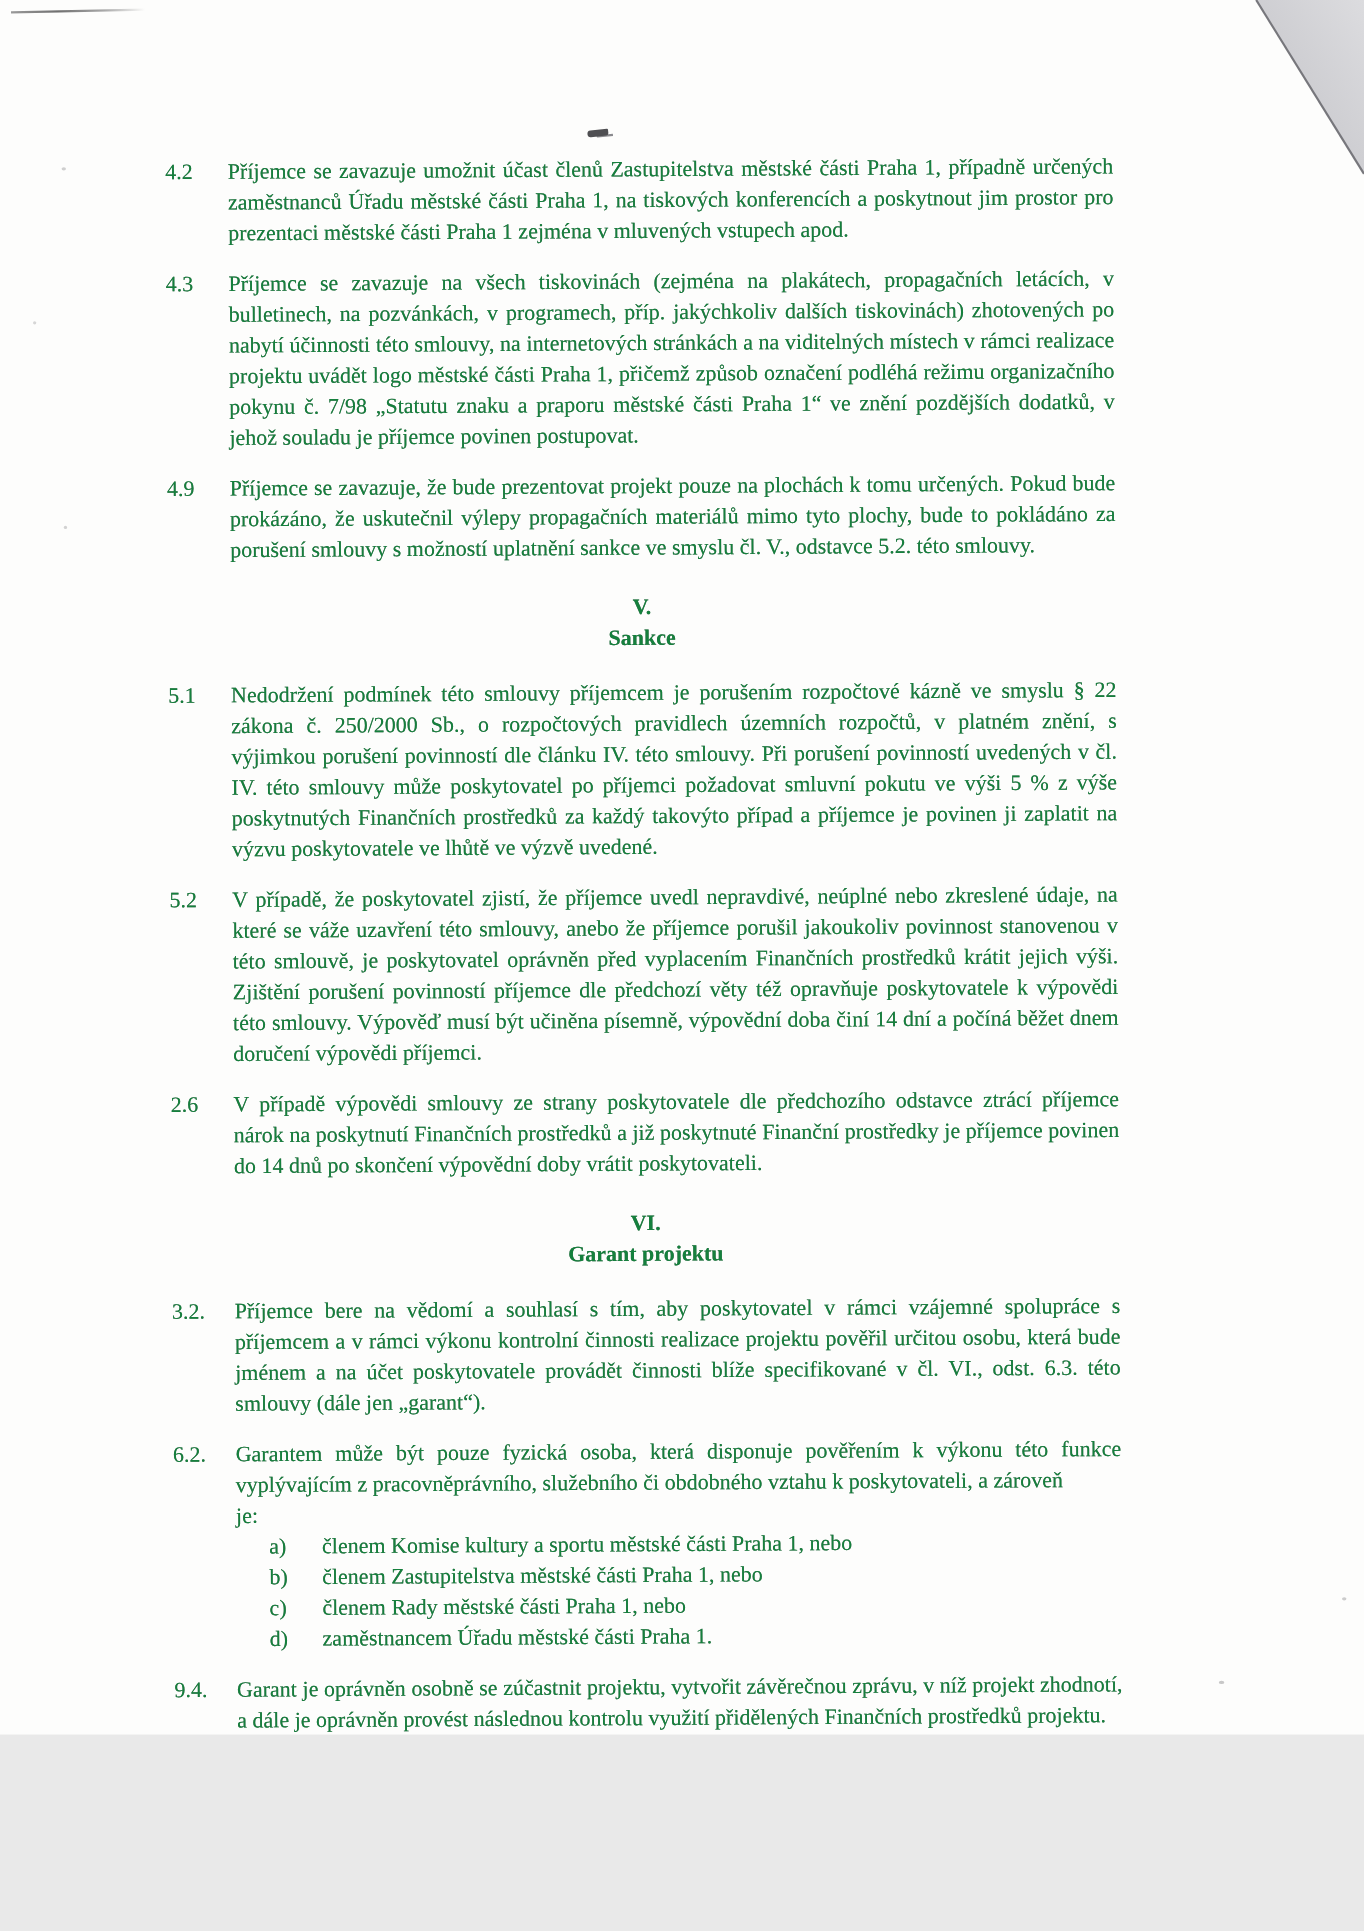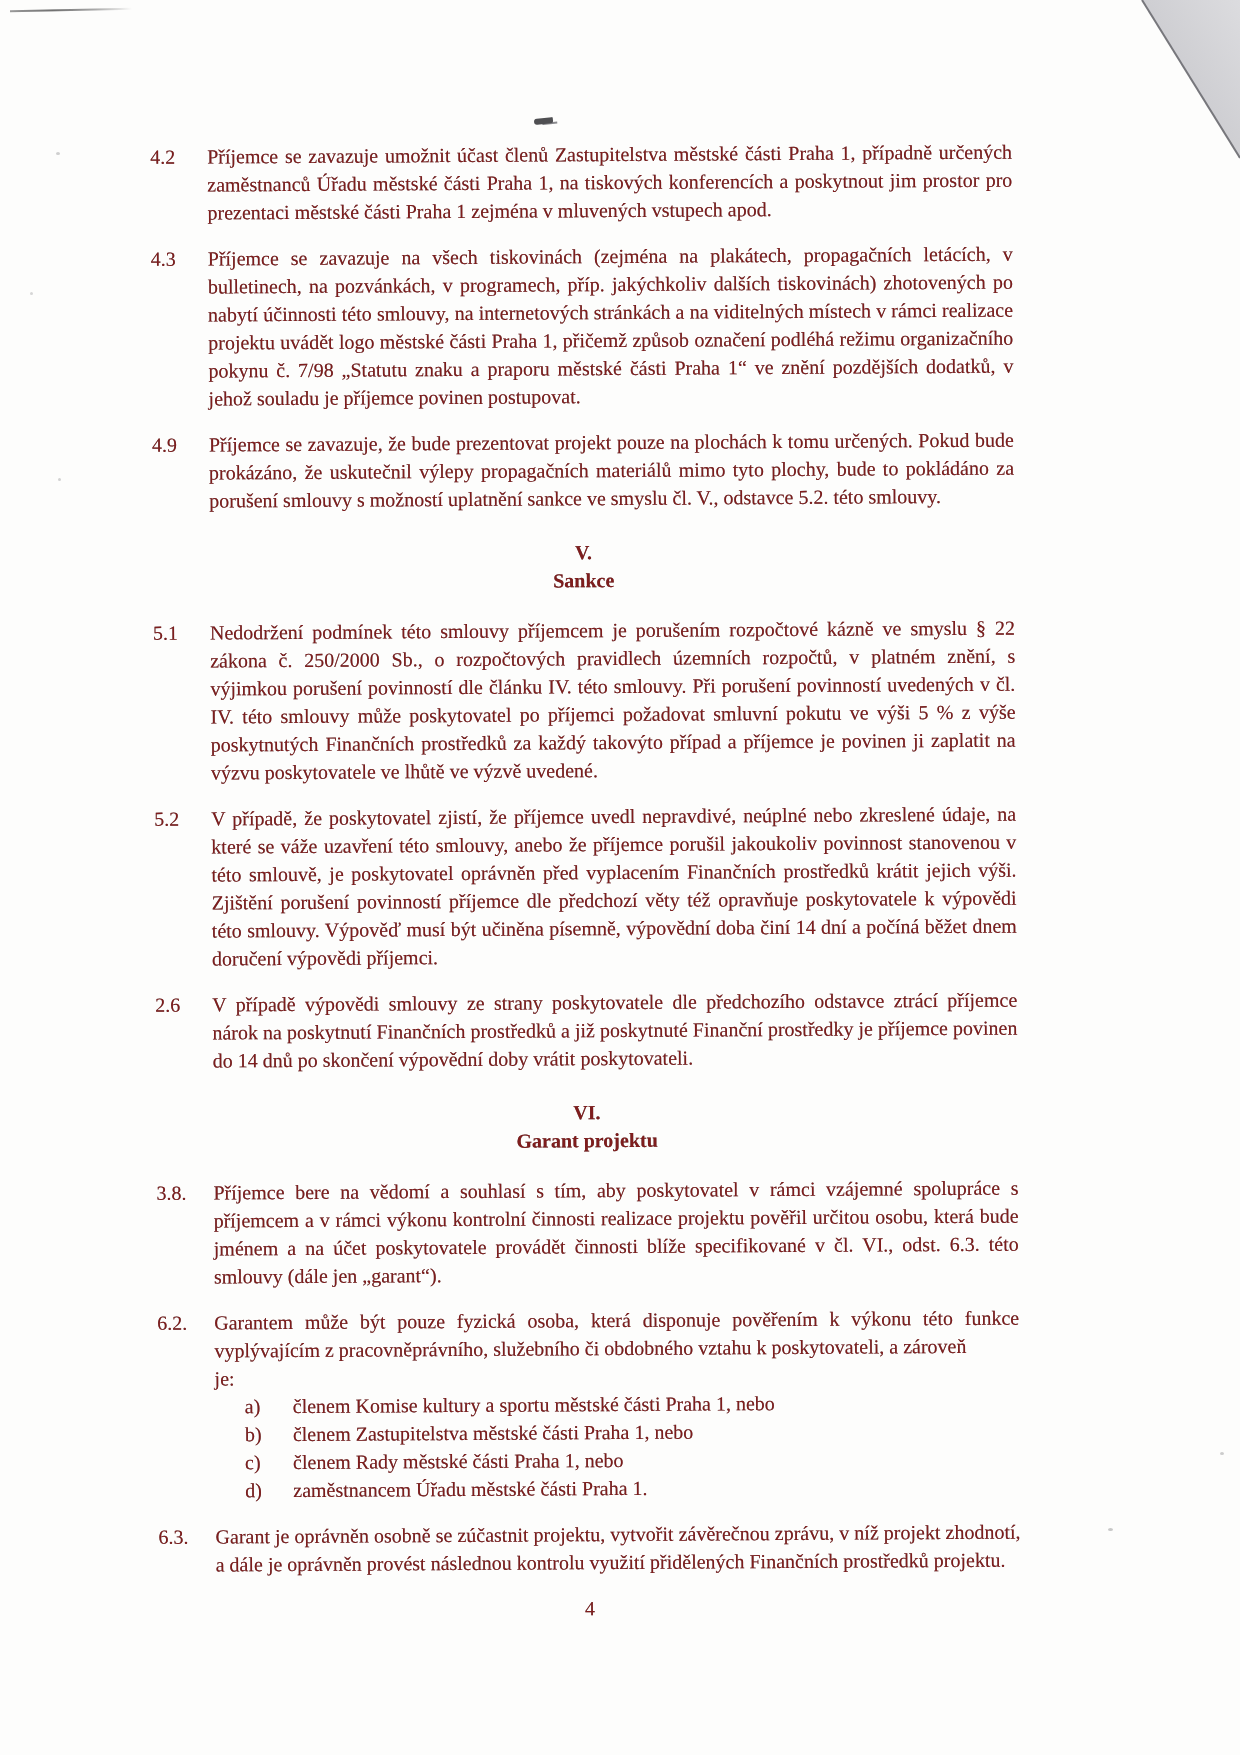--- a/index.html
+++ b/index.html
@@ -1,23 +1,23 @@
 <!DOCTYPE html>
 <html><head>
 <meta charset="utf-8">
 <style>
   html,body { margin:0; padding:0; background:#e9e9e9; }
   .page {
     position:relative;
-    width:1240px; height:1755px;
+    width:1240px; height:1577px;
     margin:0 auto;
     background:#fdfdfc;
     overflow:hidden;
     font-family:"Liberation Serif", serif;
-    color:#7f1d1d;
+    color:#15803d;
   }
   .content {
     position:absolute; left:0; top:140px; width:100%;
     transform:rotate(-0.35deg); transform-origin:50% 0;
     font-size:20px; line-height:28px;
     text-shadow:0 0 0.45px rgba(20,20,20,0.55);
   }
   .section { display:flex; padding-left:150px; margin-bottom:18px; }
   .section .num { width:57px; flex:none; }
   .section .body { width:805px; flex:none; text-align:justify; }
@@ -108,21 +108,21 @@
       <div class="num">2.6</div>
       <div class="body">V případě výpovědi smlouvy ze strany poskytovatele dle předchozího odstavce ztrácí příjemce nárok na poskytnutí Finančních prostředků a již poskytnuté Finanční prostředky je příjemce povinen do 14 dnů po skončení výpovědní doby vrátit poskytovateli.</div>
     </div>
 
     <div class="heading">
       <div>VI.</div>
       <div>Garant projektu</div>
     </div>
 
     <div class="section">
-      <div class="num">3.8.</div>
+      <div class="num">3.2.</div>
       <div class="body">Příjemce bere na vědomí a souhlasí s tím, aby poskytovatel v rámci vzájemné spolupráce s příjemcem a v rámci výkonu kontrolní činnosti realizace projektu pověřil určitou osobu, která bude jménem a na účet poskytovatele provádět činnosti blíže specifikované v čl. VI., odst. 6.3. této smlouvy (dále jen „garant“).</div>
     </div>
 
     <div class="section">
       <div class="num">6.2.</div>
       <div class="body">
         <p>Garantem může být pouze fyzická osoba, která disponuje pověřením k výkonu této funkce vyplývajícím z pracovněprávního, služebního či obdobného vztahu k poskytovateli, a zároveň</p>
         <p>je:</p>
         <div class="subitems">
           <div class="sub">
@@ -139,20 +139,20 @@
           </div>
           <div class="sub">
             <span class="sub-label">d)</span>
             <span>zaměstnancem Úřadu městské části Praha 1.</span>
           </div>
         </div>
       </div>
     </div>
 
     <div class="section">
-      <div class="num">6.3.</div>
+      <div class="num">9.4.</div>
       <div class="body">Garant je oprávněn osobně se zúčastnit projektu, vytvořit závěrečnou zprávu, v níž projekt zhodnotí, a dále je oprávněn provést následnou kontrolu využití přidělených Finančních prostředků projektu.</div>
     </div>
 
     <div class="pagenum">4</div>
 
   </div>
 </div>
 
 </body></html>

